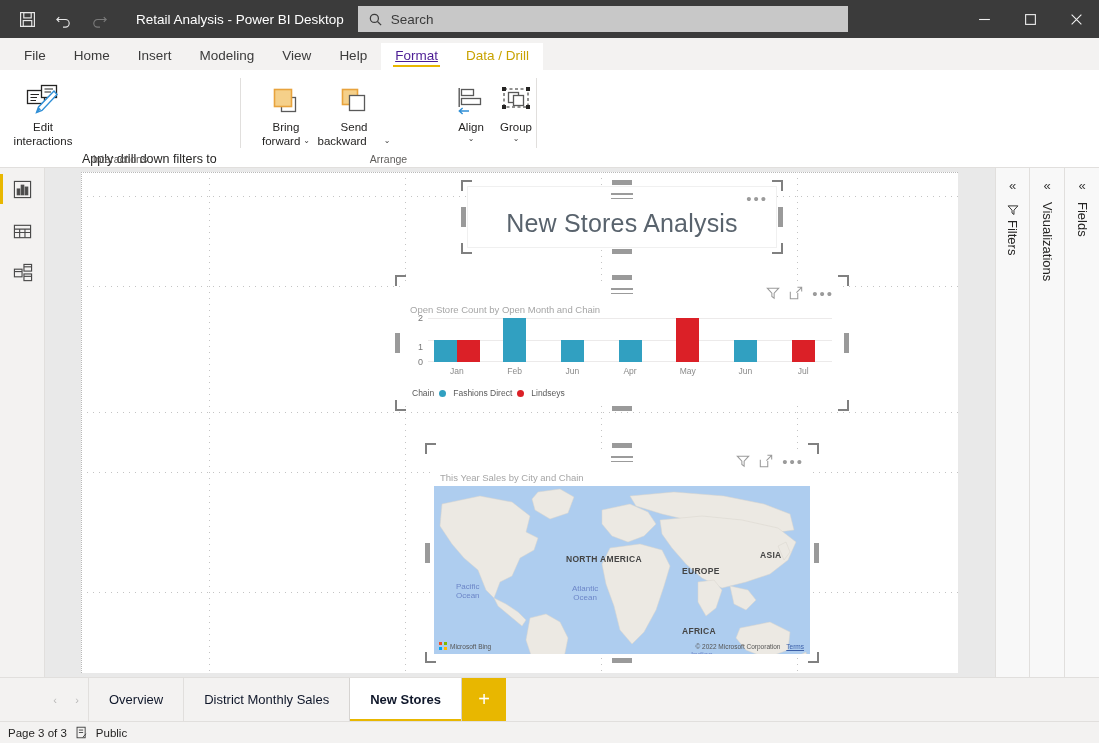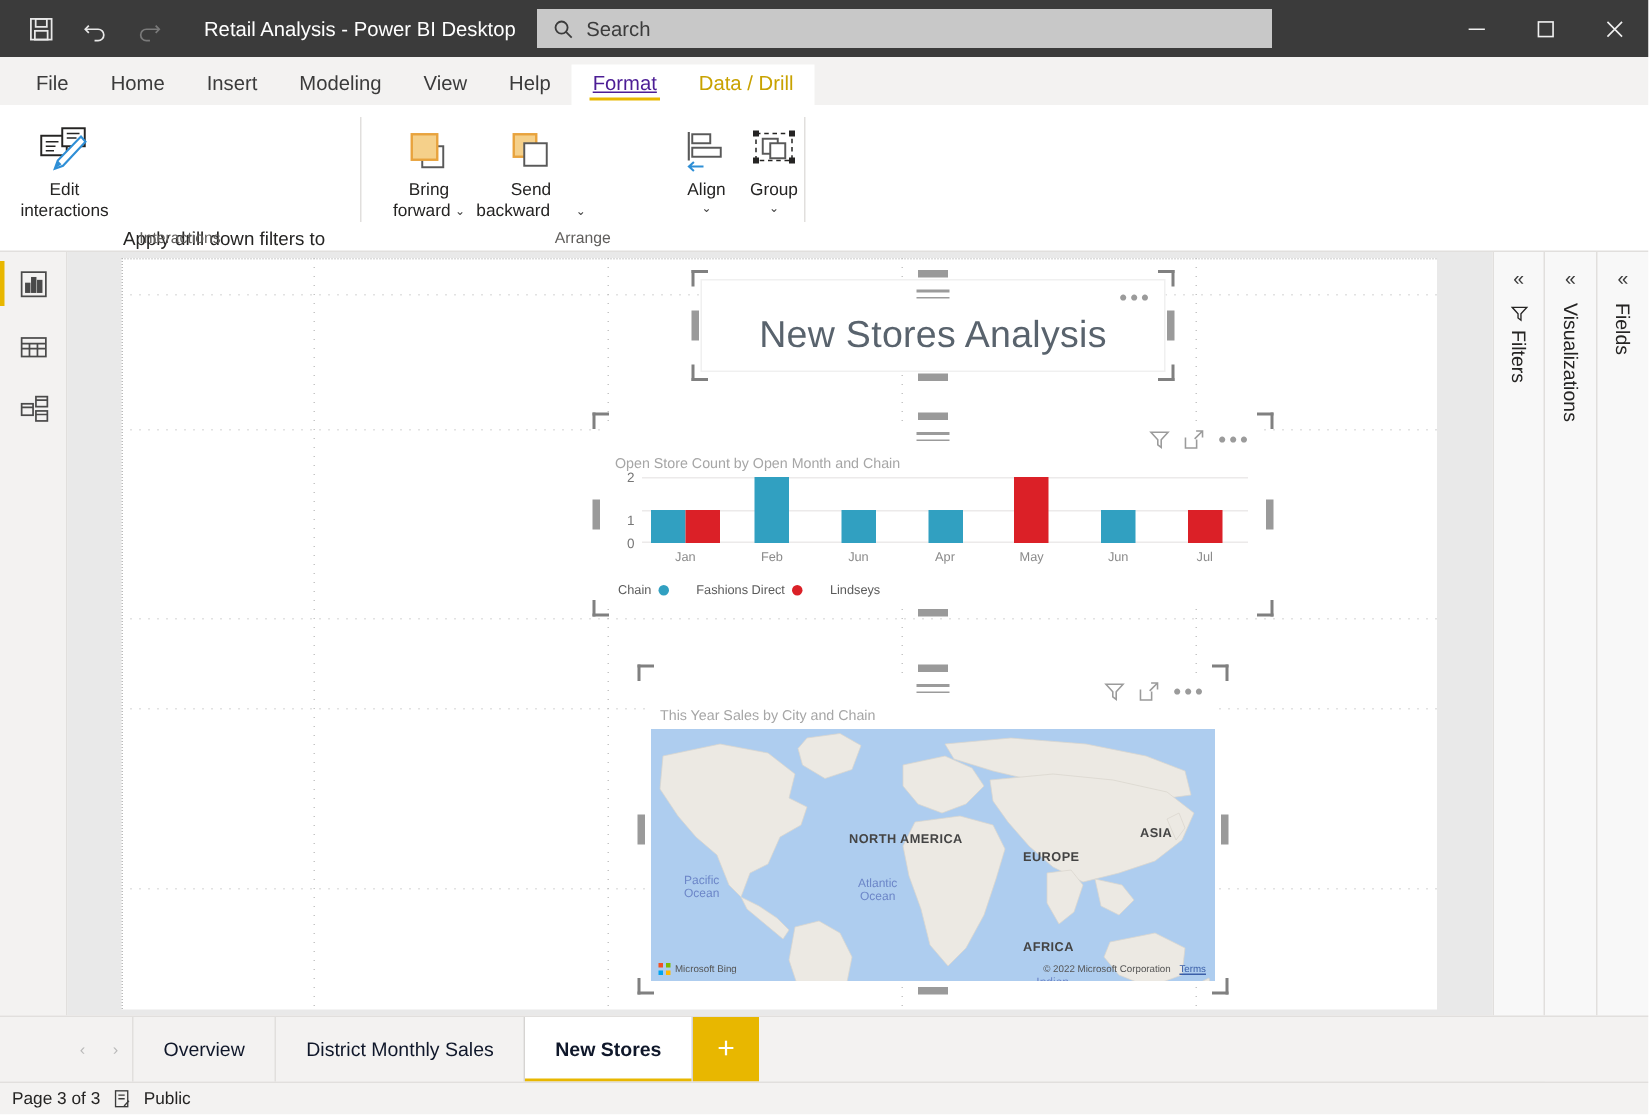--- a/index.html
+++ b/index.html
@@ -178,21 +178,21 @@
   .bars { position: absolute; inset: 0; display: flex; }
   .catgroup { flex: 1; position: relative; display: flex; align-items: flex-end;
     justify-content: center; gap: 0px; }
   .bar { width: 23px; }
   .xlabel { position: absolute; left: 0; right: 0; bottom: -14px; text-align: center;
     font-size: 8.5px; color: #8a8a8a; }
   .legend {
     position: absolute; left: 10px; bottom: 6px; display: flex; align-items: center;
     gap: 5px; font-size: 8.5px; color: #5a5a5a;
   }
-  .legend .lg-item { display: flex; align-items: center; gap: 18px; text-align: center; }
+  .legend .lg-item { display: flex; align-items: center; gap: 7px; text-align: center; }
   .dot { width: 7px; height: 7px; border-radius: 50%; display: inline-block; }
 
   
   .mapvis { background: #ffffff; }
   .mapcanvas {
     position: absolute; left: 2px; right: 2px; top: 36px; bottom: 2px;
     background: #aecdef; overflow: hidden;
   }
   .cont-label {
     position: absolute; font-size: 8.5px; font-weight: bold; color: #444444;

